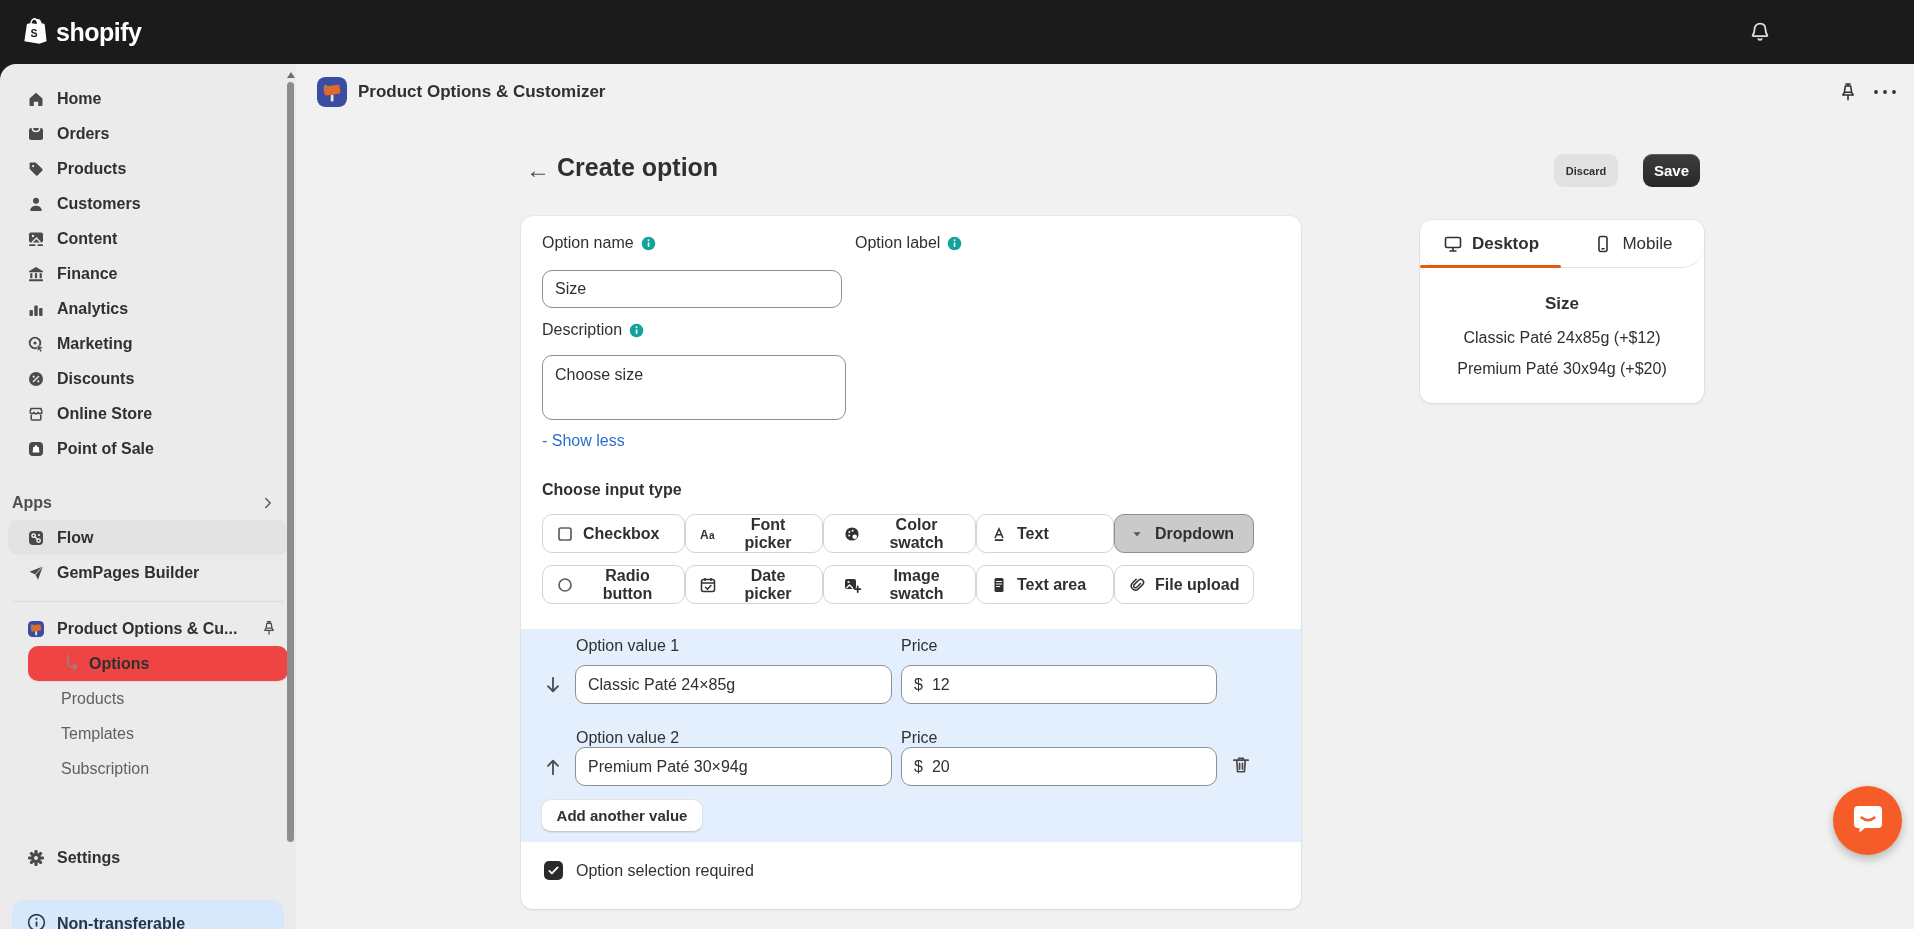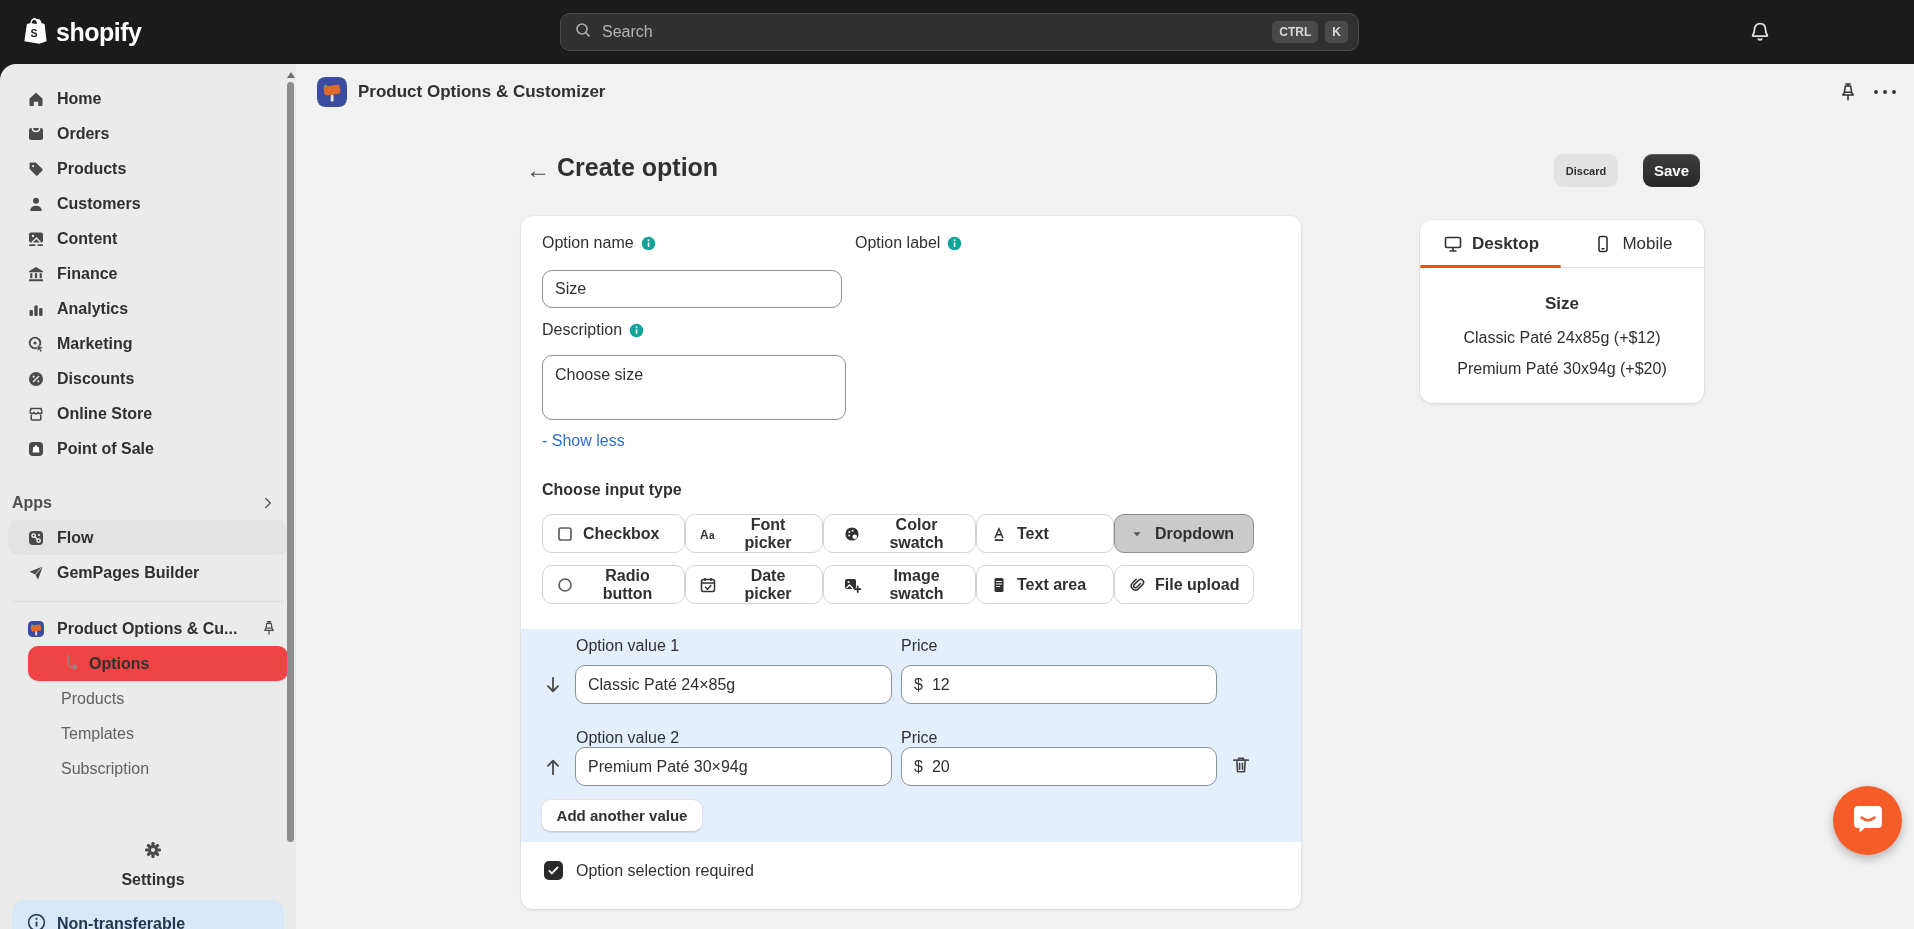--- a/index.html
+++ b/index.html
@@ -29,21 +29,21 @@
   .sub-item { height:35px; margin:0 8px; padding:0 8px 0 53px; border-radius:10px;
               display:flex; align-items:center; font-size:16px; font-weight:500; color:#616161; cursor:pointer; }
   .sec-head { height:35px; padding:0 19px 0 12px; display:flex; align-items:center; justify-content:space-between;
               font-size:16px; font-weight:700; color:#4f4f4f; }
   .sec-head .ic { width:18px; height:18px; cursor:pointer; }
   .mt16{ margin-top:16px; } .mt19{ margin-top:19px; }
   .divider { height:1px; background:#dcdcdc; margin:11px 12px 9px 12px; }
   .grow { flex:1; }
   .sidebar-bottom { position:absolute; left:0; right:0; bottom:0; height:103px;
                     background:linear-gradient(180deg, rgba(235,235,235,0) 0, #ebebeb 18px); }
-  .settings-row { margin-top:14px;flex-direction:column; }
+  .settings-row { margin-top:14px; }
   .notice { position:absolute; left:12px; top:74px; width:272px; height:48px; background:#d6e8fa;
             border-radius:12px; display:flex; align-items:center; gap:10px; padding:0 14px; cursor:pointer; }
   .notice-label { font-size:16px; font-weight:600; color:#22364c; }
   .sb-scroll { position:absolute; right:1px; top:8px; width:9px; height:790px; }
   .sb-arrow { width:0; height:0; margin:0 auto 4px auto; border-left:4px solid transparent;
               border-right:4px solid transparent; border-bottom:6px solid #6f6f6f; }
   .sb-thumb { width:7px; margin:0 auto; height:760px; background:#8d8d8d; border-radius:4px; }
 
   
   .main { position:absolute; left:296px; top:64px; width:1618px; height:865px; background:#f1f1f1; overflow:hidden; }
@@ -95,21 +95,21 @@
              border-bottom-color:#c9c9c9; border-radius:10px; font-size:15px; font-weight:600; color:#303030;
              cursor:pointer; box-shadow:0 1px 1px rgba(0,0,0,.08); font-family:inherit; }
   .req-row { position:absolute; left:23px; top:645px; display:flex; align-items:center; gap:13px; }
   .checkbox { width:19px; height:19px; background:#2a2a2a; border-radius:5px; display:flex; align-items:center;
               justify-content:center; cursor:pointer; }
   .req-label { font-size:16px; color:#303030; }
 
   
   .preview { position:absolute; left:1124px; top:156px; width:284px; height:183px; background:#fff;
              border-radius:12px; box-shadow:0 1px 3px rgba(0,0,0,.09), 0 0 0 1px rgba(0,0,0,.03); overflow:hidden; }
-  .tabs { position:relative; height:48px; border-bottom:1px solid #e4e4e4; display:flex; }
+  .tabs { position:relative; height:48px; border-bottom:1px solid #e4e4e4; display:flex;border-radius:22px; }
   .tab { flex:1; display:flex; align-items:center; justify-content:center; gap:9px; font-size:17px; cursor:pointer; color:#303030; }
   .tab .ic { width:20px; height:20px; }
   .tab.active { font-weight:600; }
   .tab-underline { position:absolute; left:0; top:45px; width:141px; height:3px; background:#e8590c; border-radius:2px; }
   .pv-title { margin-top:26px; text-align:center; font-size:17px; font-weight:600; color:#303030; }
   .pv-line { margin-top:8px; text-align:center; font-size:16px; color:#303030; line-height:31px; }
   .pv-line div { cursor:default; }
 
   
   .chat { position:absolute; left:1833px; top:786px; width:69px; height:69px; border-radius:50%;
@@ -124,31 +124,20 @@
   <header class="topbar">
     <div class="logo">
       <span>
         <svg width="26" height="29" viewBox="0 0 26 30">
           <path d="M8 7.6c.5-3.1 2.2-5.6 4.5-5.6 1 0 1.8.5 2.3 1.2.4-.2.8-.2 1.2-.2 2 0 3.4 2 3.9 4.6l2.3.4c.4.1.7.4.8.8L25 26l-7.5 2.8L2 26.2 4.6 8.6c.1-.4.4-.7.8-.7Z" fill="#fff"></path>
           <path d="M12.3 3.9c-1.3 0-2.4 1.8-2.9 3.7l5.6.6c-.2-2.2-1.2-4.3-2.7-4.3Z" fill="#1b1b1b"></path>
           <text x="12" y="21.5" font-size="11" font-weight="800" fill="#1b1b1b" text-anchor="middle">S</text>
         </svg>
       </span>
       <span class="logo-word">shopify</span>
-    </div>
-    <div class="search">
-      <span>
-        <svg width="20" height="20" viewBox="0 0 20 20">
-            <circle cx="9" cy="9" r="5" stroke="#b0b0b0" stroke-width="1.6" fill="none"></circle>
-            <path d="m12.8 12.8 3.6 3.6" stroke="#b0b0b0" stroke-width="1.6"></path>
-          </svg>
-      </span>
-      <span class="search-text">Search</span>
-      <span class="kbd">CTRL</span>
-      <span class="kbd">K</span>
     </div>
     <span class="bell">
       <svg width="24" height="24" viewBox="0 0 20 20">
           <path d="M10 3.1c-2.9 0-4.6 2-4.6 4.8 0 2.4-.6 3.6-1.4 4.6-.3.4 0 .9.5.9h11c.5 0 .8-.5.5-.9-.8-1-1.4-2.2-1.4-4.6 0-2.8-1.7-4.8-4.6-4.8Z" stroke="#e0e0e0" stroke-width="1.5" fill="none" stroke-linejoin="round"></path>
           <path d="M8.7 15.7a1.4 1.5 0 0 0 2.6 0" stroke="#e0e0e0" stroke-width="1.5" fill="none" stroke-linecap="round"></path>
         </svg>
     </span>
   </header>
 
   <aside class="sidebar">

